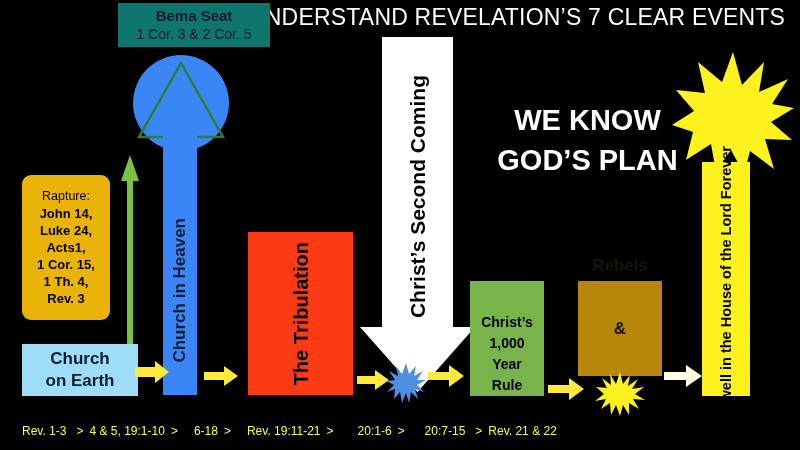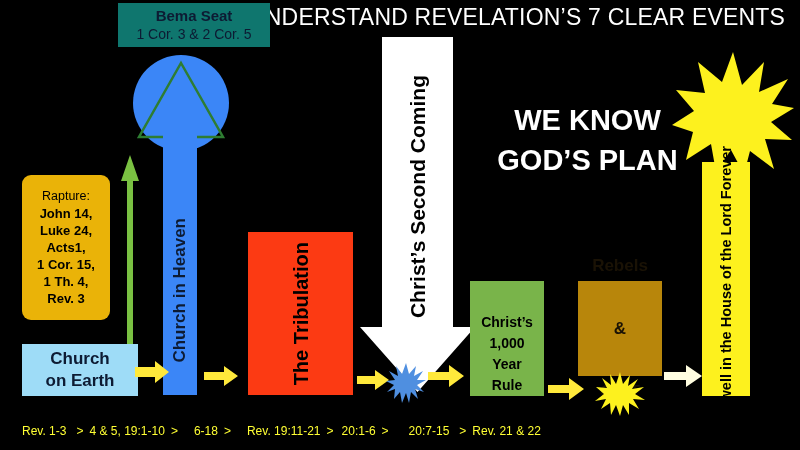--- a/index.html
+++ b/index.html
@@ -252,21 +252,21 @@
 
   <div class="abs" id="refs">
     <span class="seg" style="margin-left:22px;">Rev. 1-3</span>
     <span class="seg" style="margin-left:10px;">&gt;</span>
     <span class="seg" style="margin-left:6px;">4 &amp; 5, 19:1-10</span>
     <span class="seg" style="margin-left:6px;">&gt;</span>
     <span class="seg" style="margin-left:16px;">6-18</span>
     <span class="seg" style="margin-left:6px;">&gt;</span>
     <span class="seg" style="margin-left:16px;">Rev. 19:11-21</span>
     <span class="seg" style="margin-left:6px;">&gt;</span>
-    <span class="seg" style="margin-left:8px;">20:1-6</span>
+    <span class="seg" style="margin-left:24px;">20:1-6</span>
     <span class="seg" style="margin-left:6px;">&gt;</span>
     <span class="seg" style="margin-left:20px;">20:7-15</span>
     <span class="seg" style="margin-left:10px;">&gt;</span>
     <span class="seg" style="margin-left:6px;">Rev. 21 &amp; 22</span>
   </div>
 
   <div class="abs" id="weknow">
     <div>WE KNOW</div>
     <div>GOD’S PLAN</div>
   </div>

